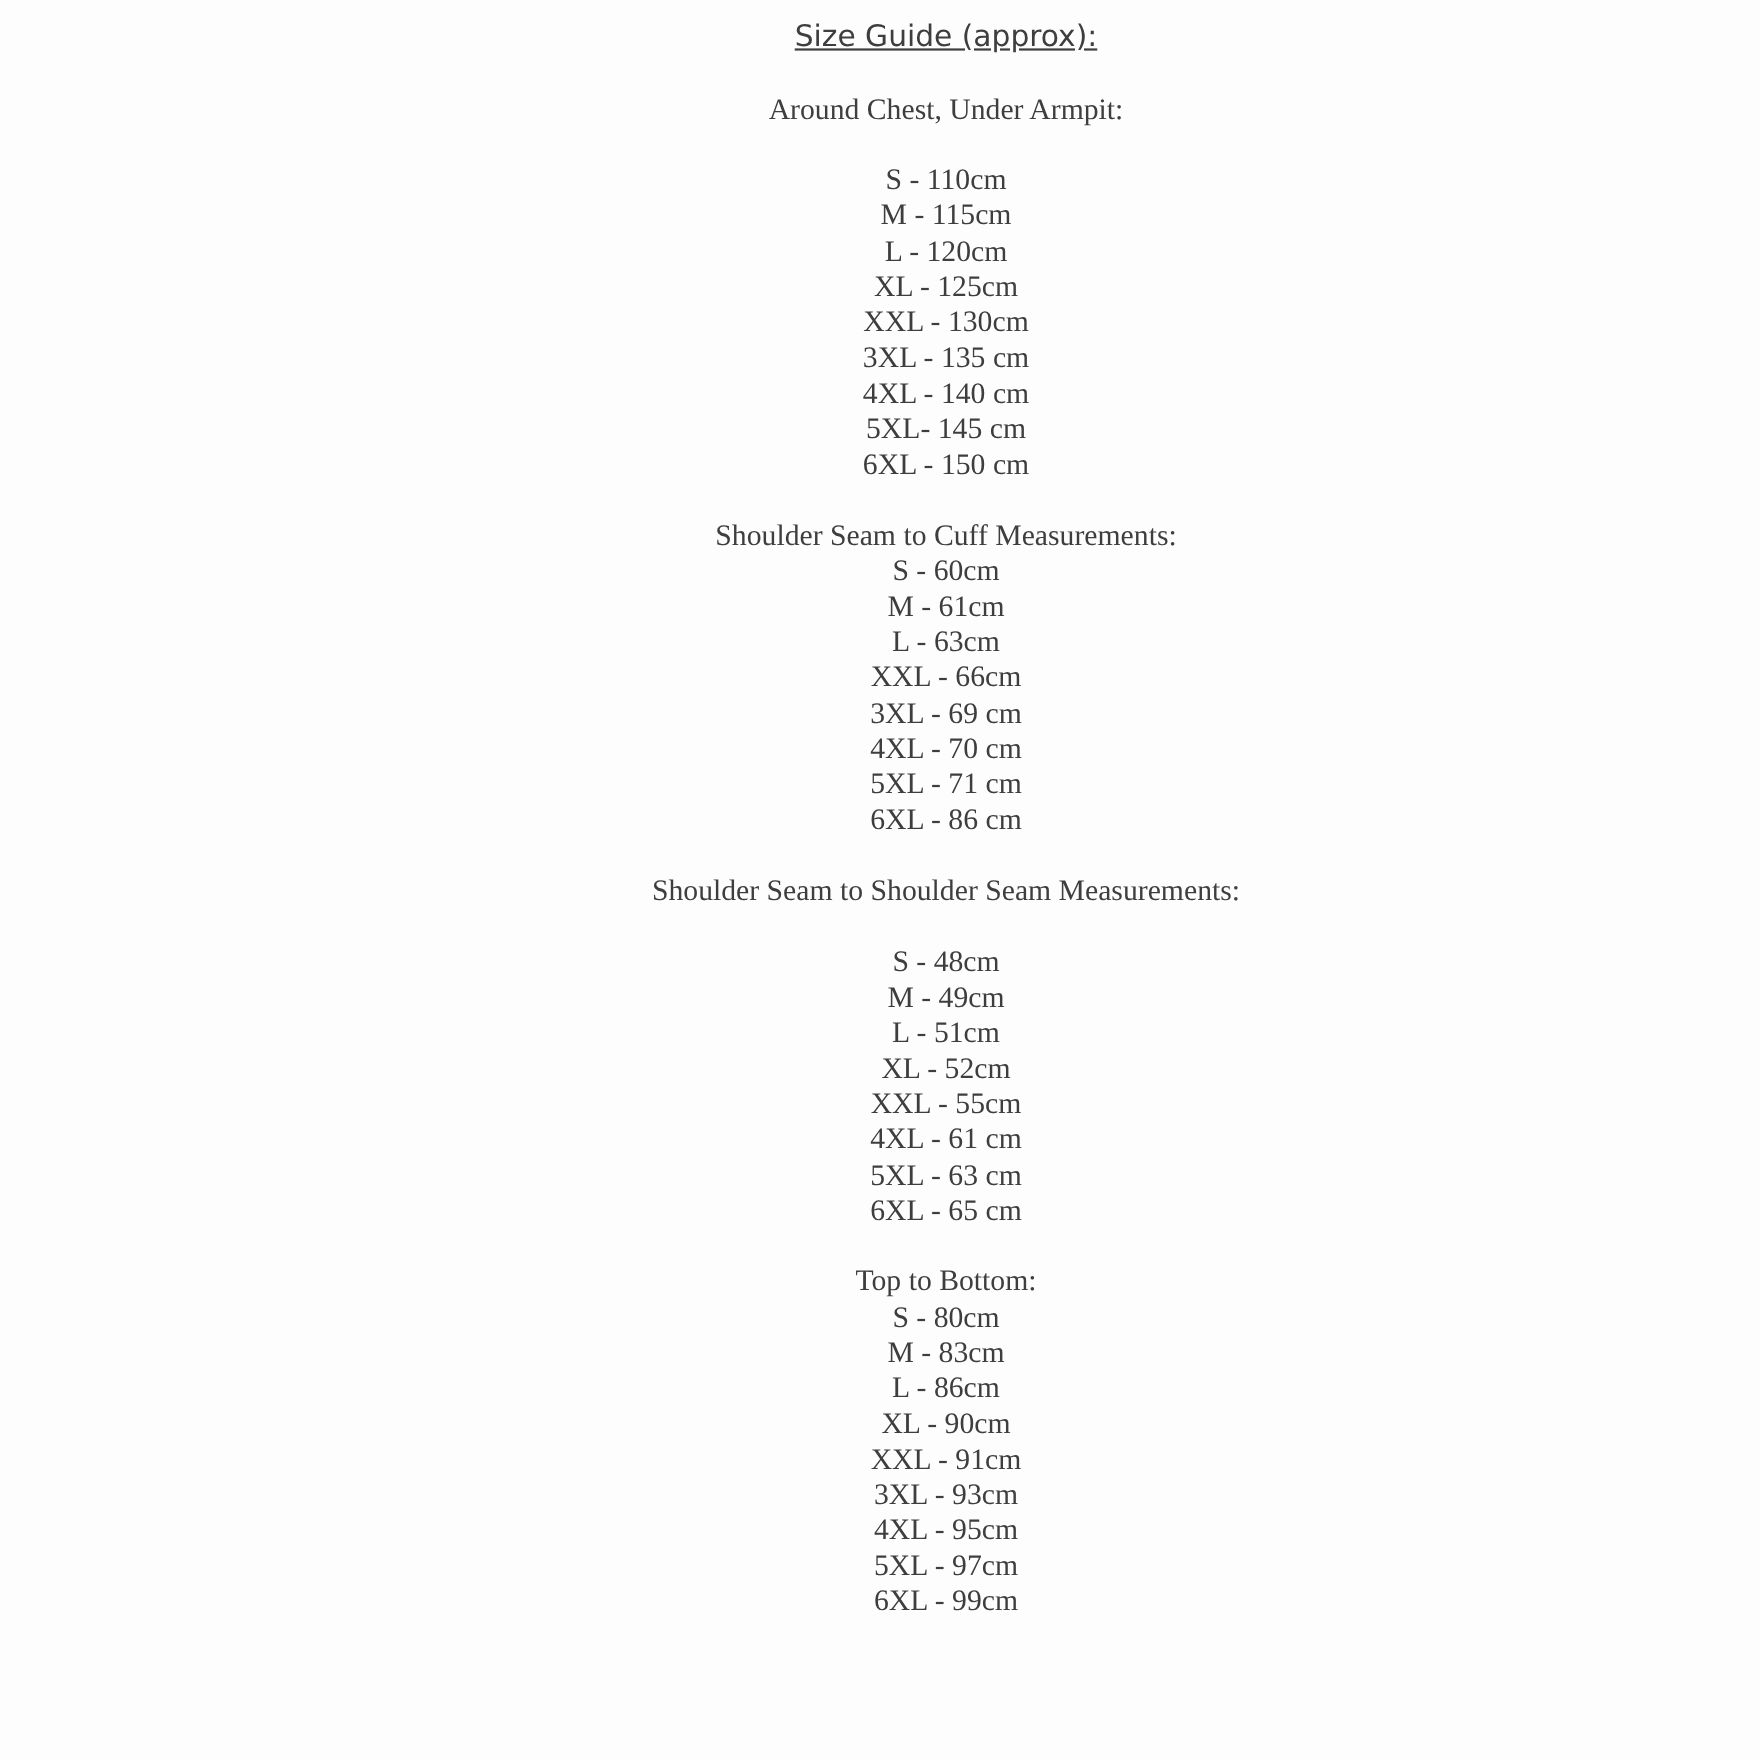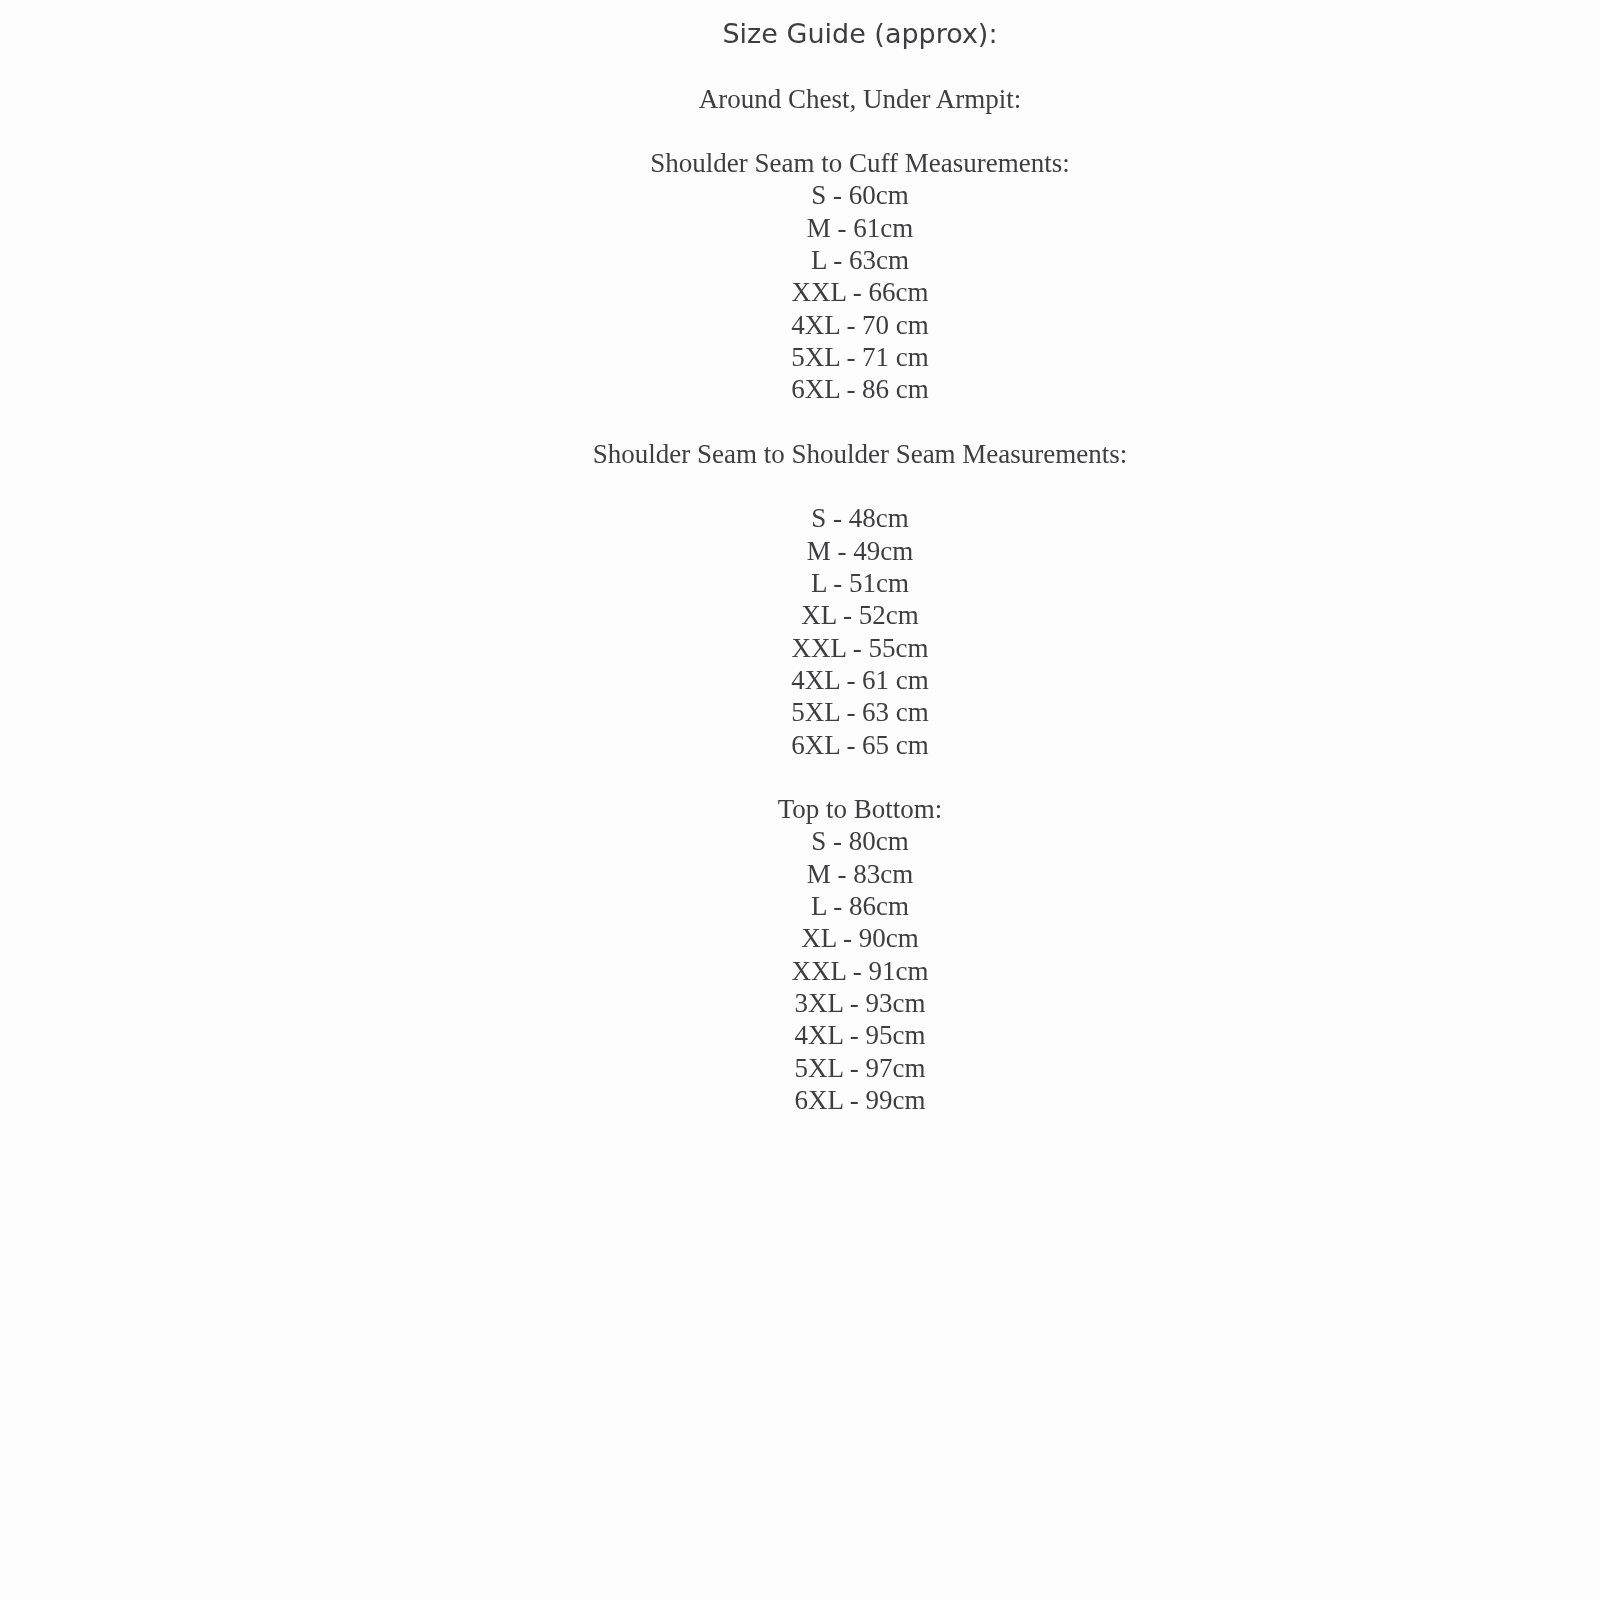--- a/index.html
+++ b/index.html
@@ -15,20 +15,21 @@
     line-height: 32.3px;
     color: #3e3e40;
     overflow: hidden;
   }
   .doc {
     padding-top: 18px;
     margin-left: 120px;           
     text-align: center;
   }
   .doc-title {
+    text-decoration: underline;
     margin-bottom: 32.3px;        
     text-align: center;
   }
   .section {
     margin-top: 32.3px;           
     font-family: Liberation Serif, serif;
   }
   
   .sections > div.section:nth-of-type(odd) .section-heading {
     margin-bottom: 32.3px;
@@ -37,35 +38,57 @@
 </head>
 <body>
 
 <div class="doc">
   <div class="doc-title">Size Guide (approx):</div>
 
   <div class="sections">
 
       <div class="section">
         <div class="section-heading">Around Chest, Under Armpit:</div>
+        <div class="section-items">
+
+            <div class="item">S - 110cm</div>
+
+            <div class="item">M - 115cm</div>
+
+            <div class="item">L - 120cm</div>
+
+            <div class="item">XL - 125cm</div>
+
+            <div class="item">XXL - 130cm</div>
+
+            <div class="item">3XL - 135 cm</div>
+
+            <div class="item">4XL - 140 cm</div>
+
+            <div class="item">5XL- 145 cm</div>
+
+            <div class="item">6XL - 150 cm</div>
+
+        </div>
       </div>
 
       <div class="section">
         <div class="section-heading">Shoulder Seam to Cuff Measurements:</div>
         <div class="section-items">
 
             <div class="item">S - 60cm</div>
 
             <div class="item">M - 61cm</div>
 
             <div class="item">L - 63cm</div>
 
 
             <div class="item">XXL - 66cm</div>
 
+            <div class="item">3XL - 69 cm</div>
 
             <div class="item">4XL - 70 cm</div>
 
             <div class="item">5XL - 71 cm</div>
 
             <div class="item">6XL - 86 cm</div>
 
         </div>
       </div>
 

